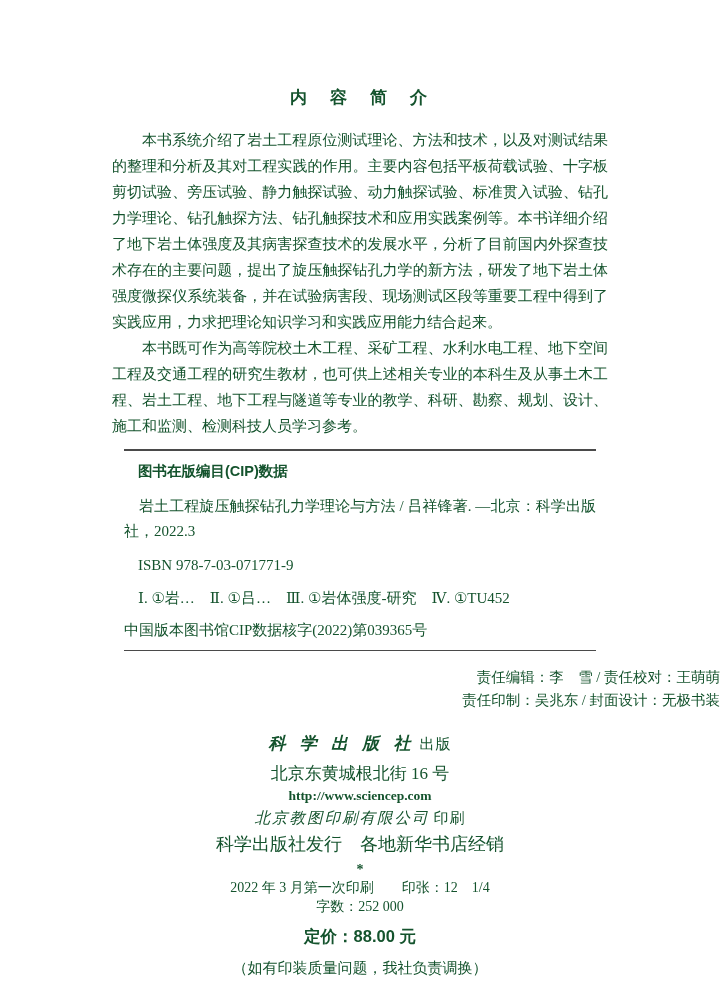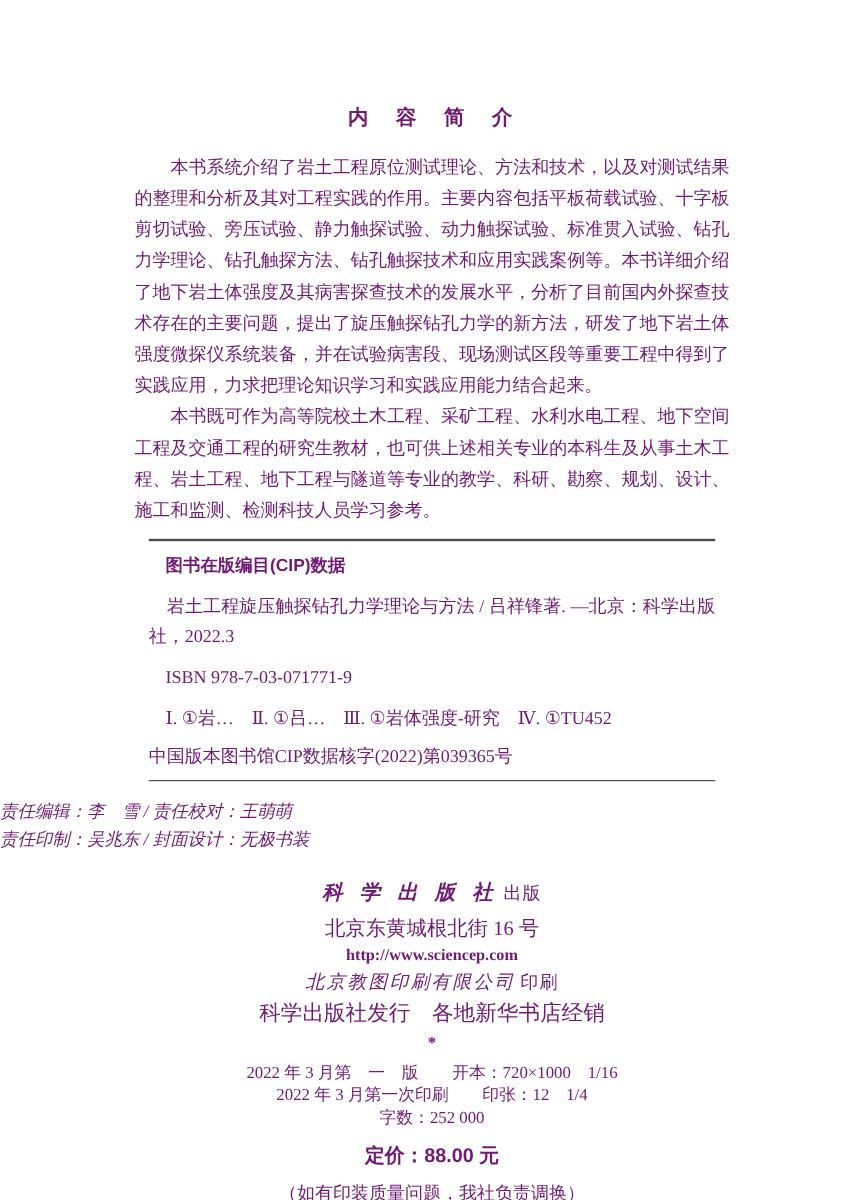--- a/index.html
+++ b/index.html
@@ -2,21 +2,21 @@
 <html><head>
 <meta charset="utf-8">
 <style>
   html, body { margin: 0; padding: 0; background: #ffffff; }
   .page {
     position: relative;
     width: 720px;
     height: 1000px;
     margin: 0 auto;
     background: #ffffff;
-    color: #701a75;
+    color: #14532d;
     font-family: "Liberation Serif", "DejaVu Serif", serif;
     box-sizing: border-box;
     overflow: hidden;
   }
 
   
   .summary { padding: 86px 112px 0 112px; }
   .summary-title {
     text-align: center;
     font-family: "Liberation Sans", "DejaVu Sans", sans-serif;
@@ -49,22 +49,21 @@
     text-indent: 1em;
     text-align: justify;
     margin-top: 13px;
   }
   .cip-isbn { font-size: 15px; margin-top: 13px; padding-left: 14px; }
   .cip-class { font-size: 15px; margin-top: 15px; padding-left: 14px; }
   .cip-number { font-size: 15px; margin-top: 13px; }
 
   
   .credits {
-    text-align: left;
-    font-style: italic;
+    text-align: right;
     font-size: 14.5px;
     line-height: 23px;
     margin-top: 15px;
   }
 
   
   .pub { text-align: center; }
   .pub-name-line { margin-top: 20px; }
   .brush-name {
     font-weight: bold;
@@ -132,20 +131,19 @@
     <div class="pub-web">http://www.sciencep.com</div>
     <div class="pub-printer-line">
       <span class="brush-printer">北京教图印刷有限公司</span>
       <span class="plain-suffix">印刷</span>
     </div>
     <div class="pub-dist">科学出版社发行　各地新华书店经销</div>
     <div class="star">*</div>
   </div>
 
   <div class="printing">
-    <div class="printing-line first">2022 年 3 月第　一　版　　开本：720×1000　1/16</div>
     <div class="printing-line">2022 年 3 月第一次印刷　　印张：12　1/4</div>
     <div class="printing-line">字数：252 000</div>
     <div class="price-line">定价：88.00 元</div>
     <div class="quality-note">（如有印装质量问题，我社负责调换）</div>
   </div>
 
 </div>
 
 </body></html>

